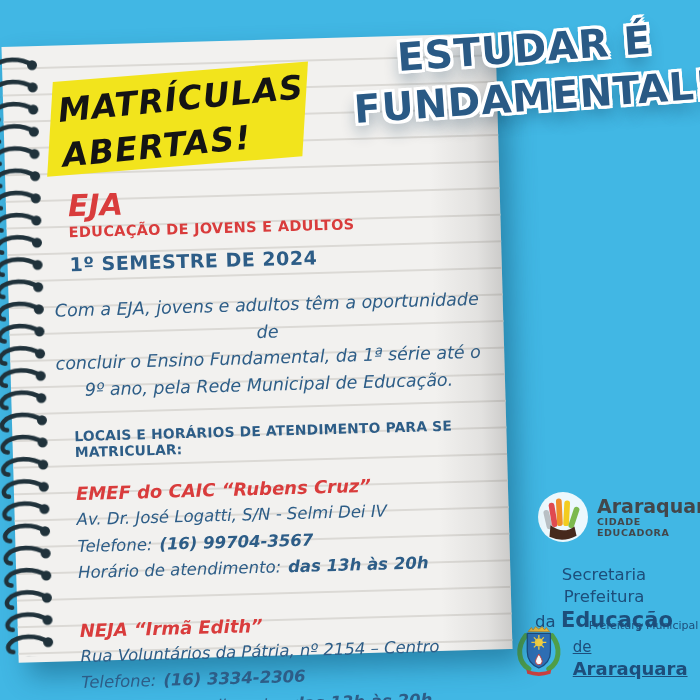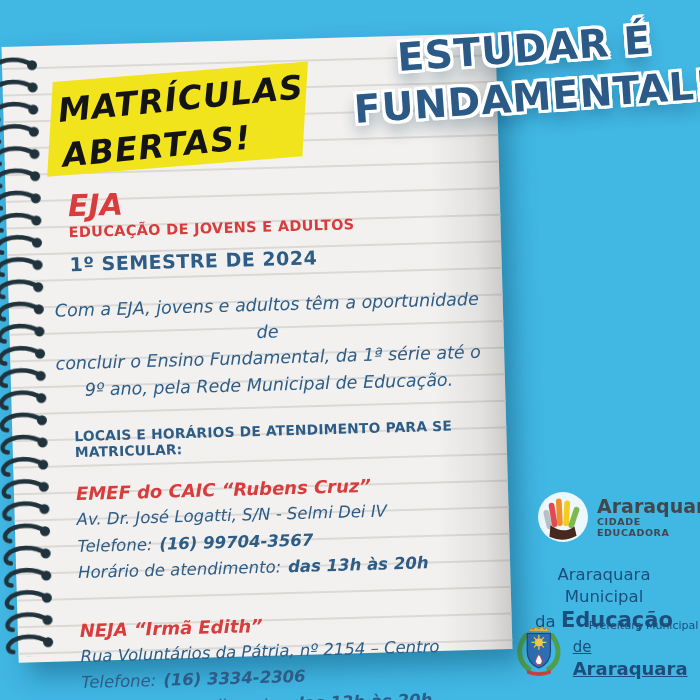--- a/index.html
+++ b/index.html
@@ -158,21 +158,21 @@
       <path d="M12 32 q 12 9 23 1 l 2 9 q -13 7 -26 1 z" fill="#46291c"></path>
     </svg>
     <div>
       <div class="city-name">Araraquara</div>
       <div class="city-sub">CIDADE</div>
       <div class="city-sub">EDUCADORA</div>
     </div>
   </div>
 
   <div class="secretariat">
-    <div class="s1">Araraquara Municipal</div>
+    <div class="s1">Secretaria Prefeitura</div>
     <div class="s2">
       <span>da </span><span class="b">Educação</span>
     </div>
   </div>
 
   <div class="prefecture">
     <svg width="54" height="58" viewBox="0 0 60 64" aria-hidden="true">
       <path d="M14 16 C 3 30, 5 48, 18 56" stroke="#4f9e48" stroke-width="6" fill="none" stroke-linecap="round"></path>
       <path d="M46 16 C 57 30, 55 48, 42 56" stroke="#4f9e48" stroke-width="6" fill="none" stroke-linecap="round"></path>
       <path d="M17 11 l4 -5 2 3 3 -4 4 3 4 -3 3 4 2 -3 4 5 z" fill="#e8b83a" stroke="#b4822a" stroke-width="1"></path>

